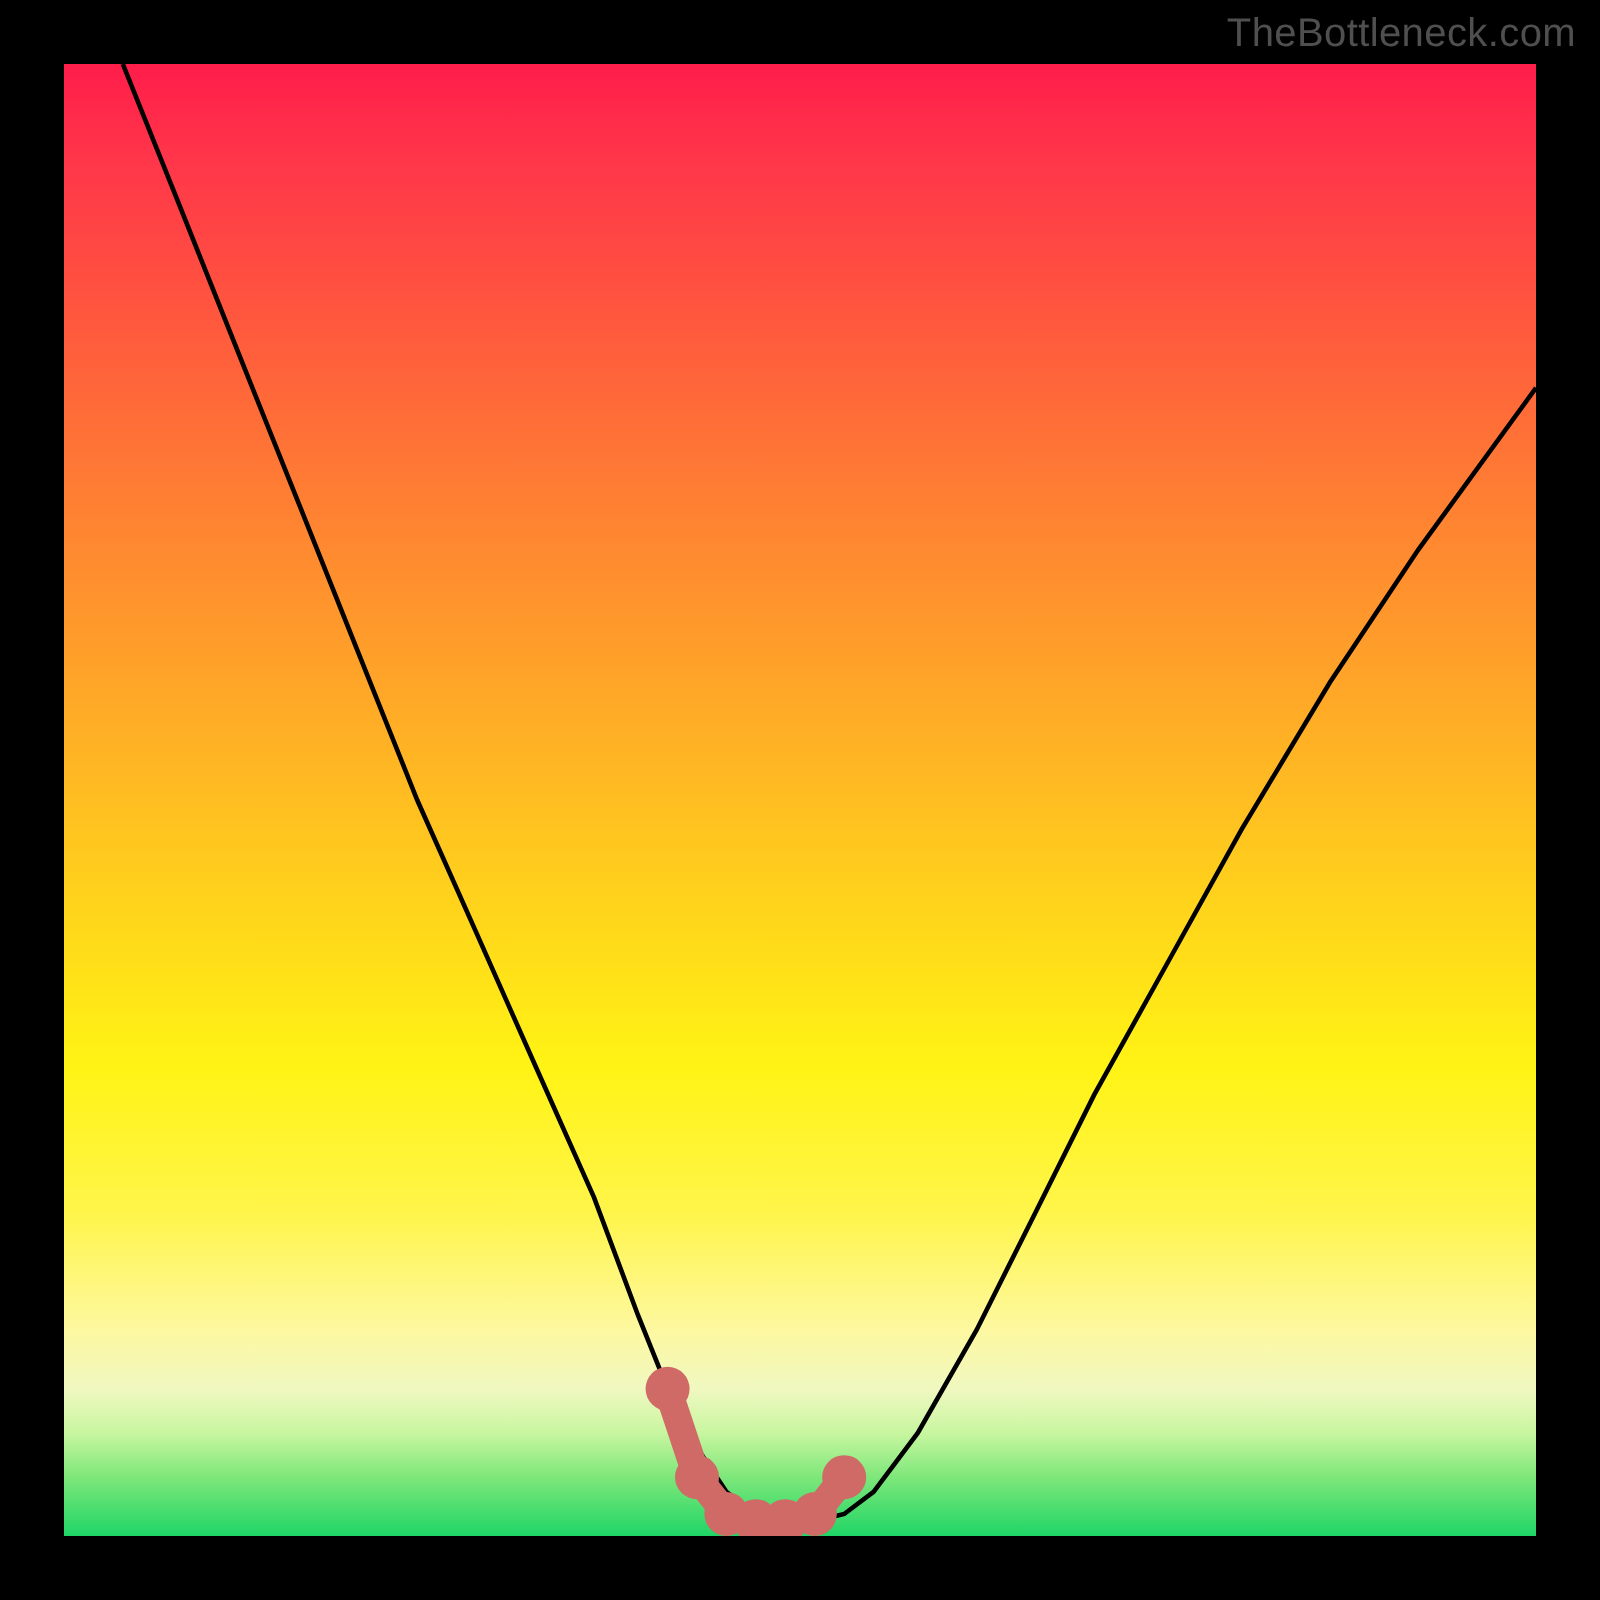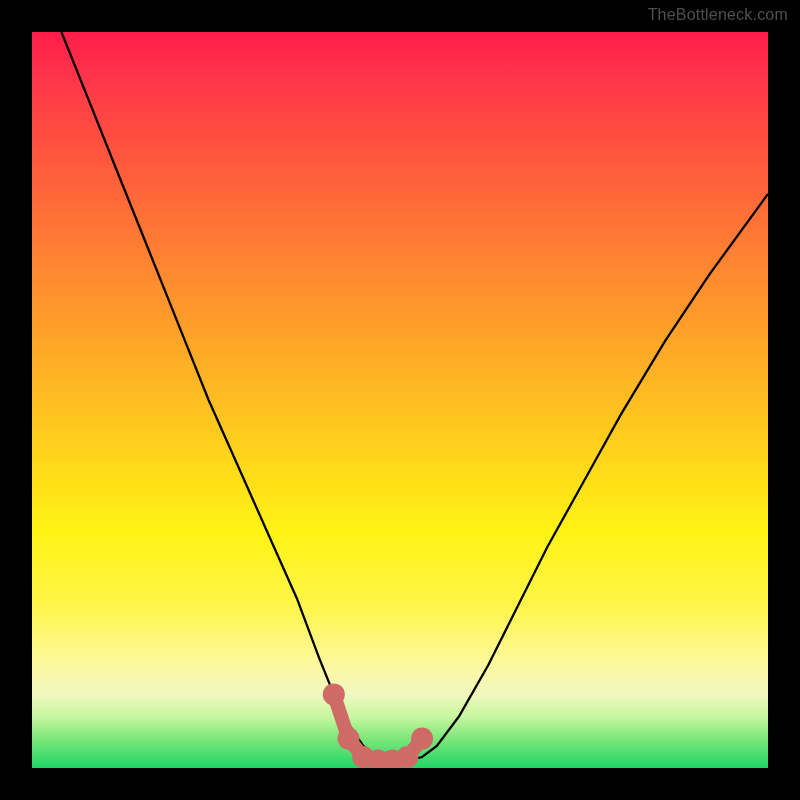--- a/index.html
+++ b/index.html
@@ -45,21 +45,21 @@
       #c8f6a0 93%,
       #7ee77a 96%,
       #1fd566 100%
     );
   }
   .watermark {
     position: absolute;
     top: 6px;
     right: 12px;
     color: #4f4f4f;
-    font-size: 16px;
+    font-size: 20px;
     letter-spacing: 0.2px;
     font-weight: 500;
   }
   svg {
     position: absolute;
     inset: 0;
   }
 </style>
 </head>
 <body>

